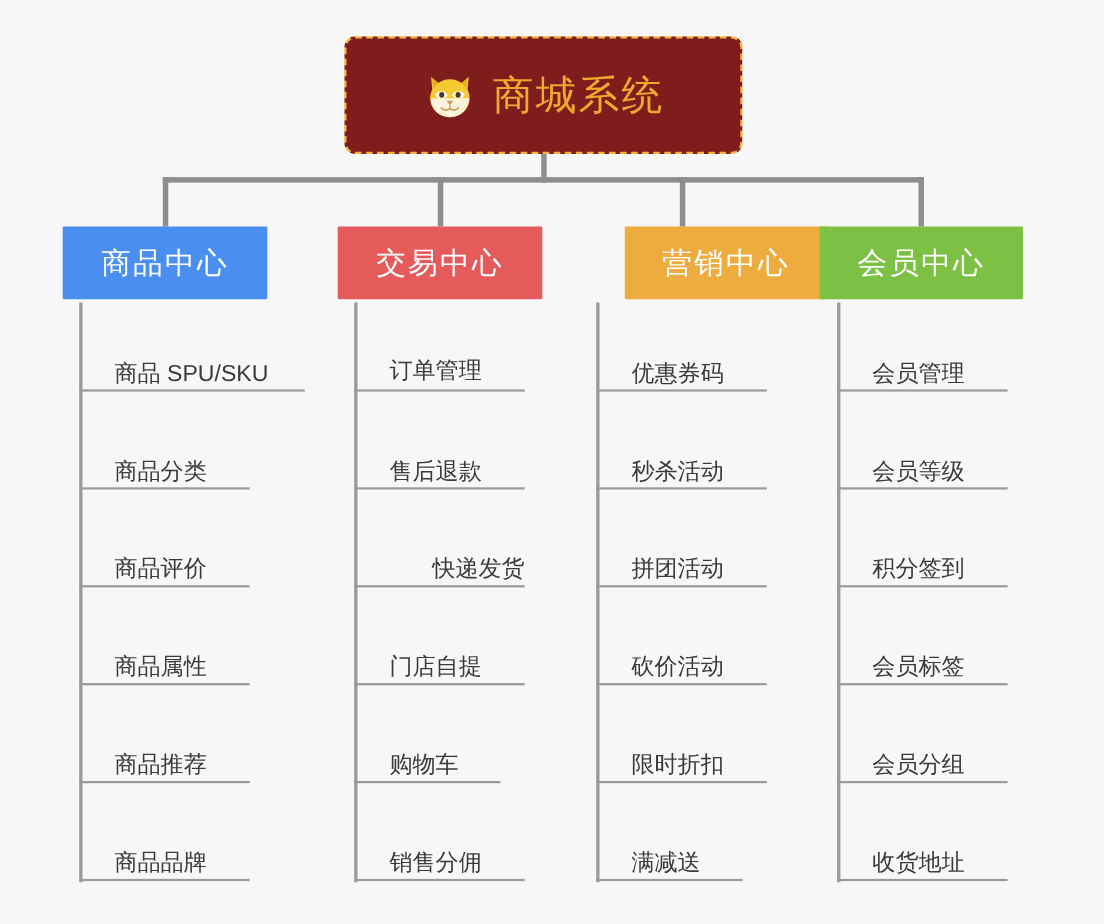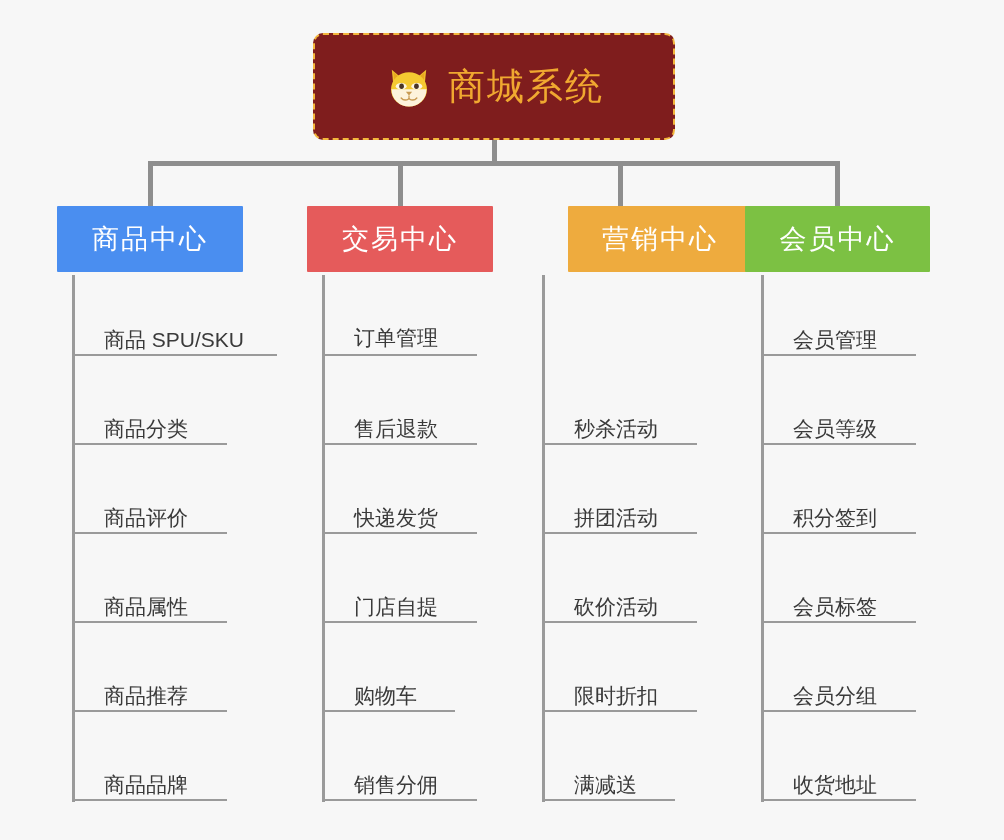--- a/index.html
+++ b/index.html
@@ -142,38 +142,41 @@
     <span class="cat-label">交易中心</span>
   </div>
   <div class="trunk" style="left:322px;height:527px;"></div>
 
   <div class="leaf" style="left:322px;top:312px;width:155px;height:44px;font-family:Liberation Mono, monospace;">
     <span class="leaf-label">订单管理</span>
   </div>
   <div class="leaf" style="left:322px;top:401px;width:155px;height:44px;">
     <span class="leaf-label">售后退款</span>
   </div>
-  <div class="leaf" style="left:322px;top:490px;width:155px;height:44px;">
+  <div class="leaf" style="left:322px;top:490px;width:155px;height:44px;justify-content:flex-end;">
     <span class="leaf-label">快递发货</span>
   </div>
   <div class="leaf" style="left:322px;top:579px;width:155px;height:44px;">
     <span class="leaf-label">门店自提</span>
   </div>
   <div class="leaf" style="left:322px;top:757px;width:155px;height:44px;">
     <span class="leaf-label">销售分佣</span>
   </div>
   <div class="leaf" style="left:322px;top:668px;width:133px;height:44px;">
     <span class="leaf-label">购物车</span>
   </div>
 
   <div class="cat-box" style="left:528px;width:184px;background:#eeab3e;margin-left:40px;">
     <span class="cat-label">营销中心</span>
   </div>
   <div class="trunk" style="left:542px;height:527px;"></div>
 
+  <div class="leaf" style="left:542px;top:312px;width:155px;height:44px;">
+    <span class="leaf-label">优惠券码</span>
+  </div>
   <div class="leaf" style="left:542px;top:401px;width:155px;height:44px;">
     <span class="leaf-label">秒杀活动</span>
   </div>
   <div class="leaf" style="left:542px;top:490px;width:155px;height:44px;">
     <span class="leaf-label">拼团活动</span>
   </div>
   <div class="leaf" style="left:542px;top:579px;width:155px;height:44px;">
     <span class="leaf-label">砍价活动</span>
   </div>
   <div class="leaf" style="left:542px;top:668px;width:155px;height:44px;">

